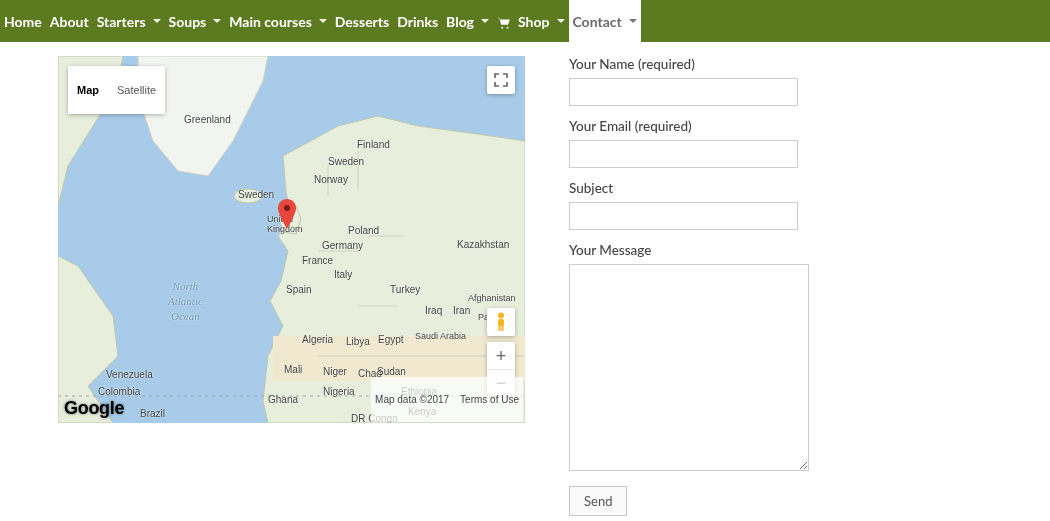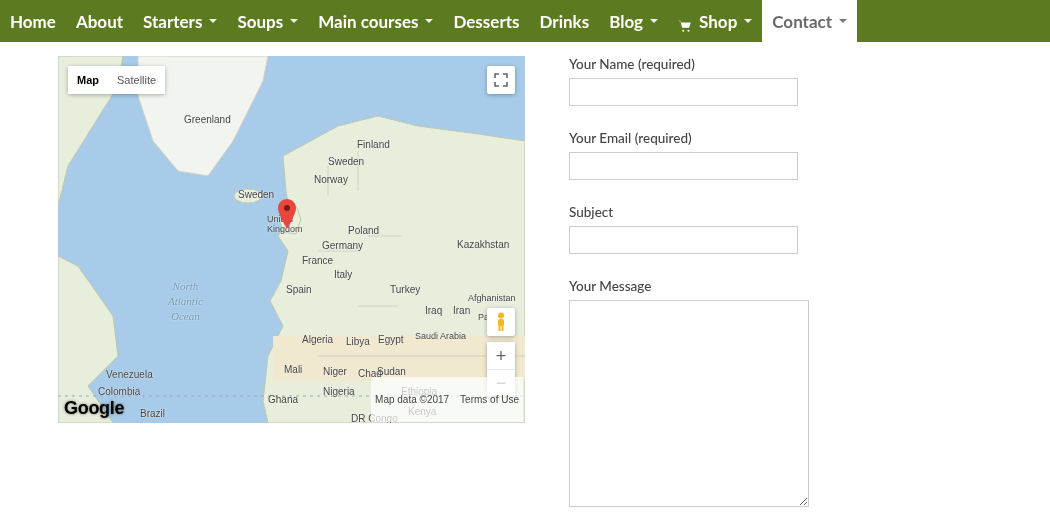--- a/index.html
+++ b/index.html
@@ -9,25 +9,25 @@
       color: #333;
     }
 
     
     .navbar {
       background: #5c7a1f;
       display: flex;
       height: 42px;
     }
     .navbar-item {
-      padding: 0 10px;
+      padding: 0 4px;
       display: flex;
       align-items: center;
       color: #fff;
-      font-size: 17px;
+      font-size: 14px;
       font-weight: 700;
       cursor: pointer;
       gap: 7px;
     }
     .navbar-item.active {
       background: #fff;
       color: #6a6a6a;
     }
     .chevron-down {
       width: 0; height: 0;
@@ -63,21 +63,21 @@
     .map-labels { position:absolute; inset:0; font-family:Arial,sans-serif; }
     .map-label { position:absolute; font-size:10px; color:#444; white-space:nowrap; text-shadow: 0 0 2px #fff; }
     .map-label.ocean { color:#6d95b3; font-style:italic; font-family:Georgia,serif; font-size:11px; text-align:center; line-height:1.35; }
     .map-maptype {
       position:absolute; top:10px; left:10px;
       display:flex; background:#fff; border-radius:2px;
       box-shadow:0 1px 4px rgba(0,0,0,.3);
       font-family:Roboto,Arial,sans-serif;
     }
     .map-maptype button {
-      border:0; background:#fff; padding:8px 9px; font-size:11px; cursor:pointer;
+      border:0; background:#fff; padding:18px 9px; font-size:11px; cursor:pointer;
       color:#565656;
     }
     .map-maptype button.sel { font-weight:600; color:#000; }
     .fullscreen-btn {
       position:absolute; top:10px; right:10px;
       width:28px; height:28px; background:#fff; border-radius:2px;
       box-shadow:0 1px 4px rgba(0,0,0,.3);
       display:flex; align-items:center; justify-content:center; cursor:pointer;
     }
     .zoom-ctrl {
@@ -104,21 +104,21 @@
     .map-attribution span + span::before { content:"  "; }
     .google-logo {
       position:absolute; left:6px; bottom:4px;
       font-family: 'Product Sans', Arial, sans-serif;
       font-size:18px; font-weight:600; color:#000000; letter-spacing:-0.3px;
       text-shadow:0 0 3px rgba(0,0,0,.5);
     }
     .marker { position:absolute; width:18px; height:30px; transform:translate(-50%,-100%); }
 
     
-    .field { margin-bottom: 24px; }
+    .field { margin-bottom: 12px; }
     .field label {
       display:block; font-size:13.5px; color:#444; font-weight:500; margin-bottom:6px;
     }
     .field input[type=text],
     .field input[type=email] {
       width:229px; height:28px;
       border:1px solid #ccc; padding:3px 8px; font-size:13px;
       font-family:inherit;
     }
     .field textarea {

